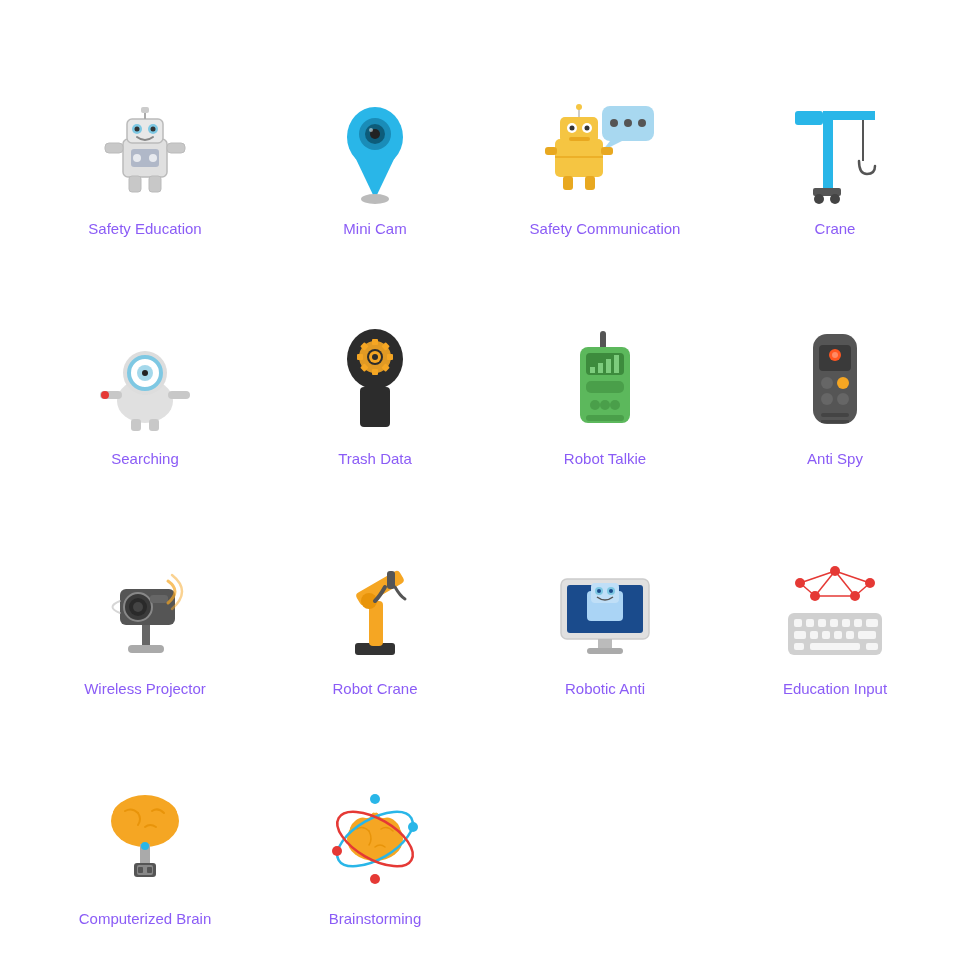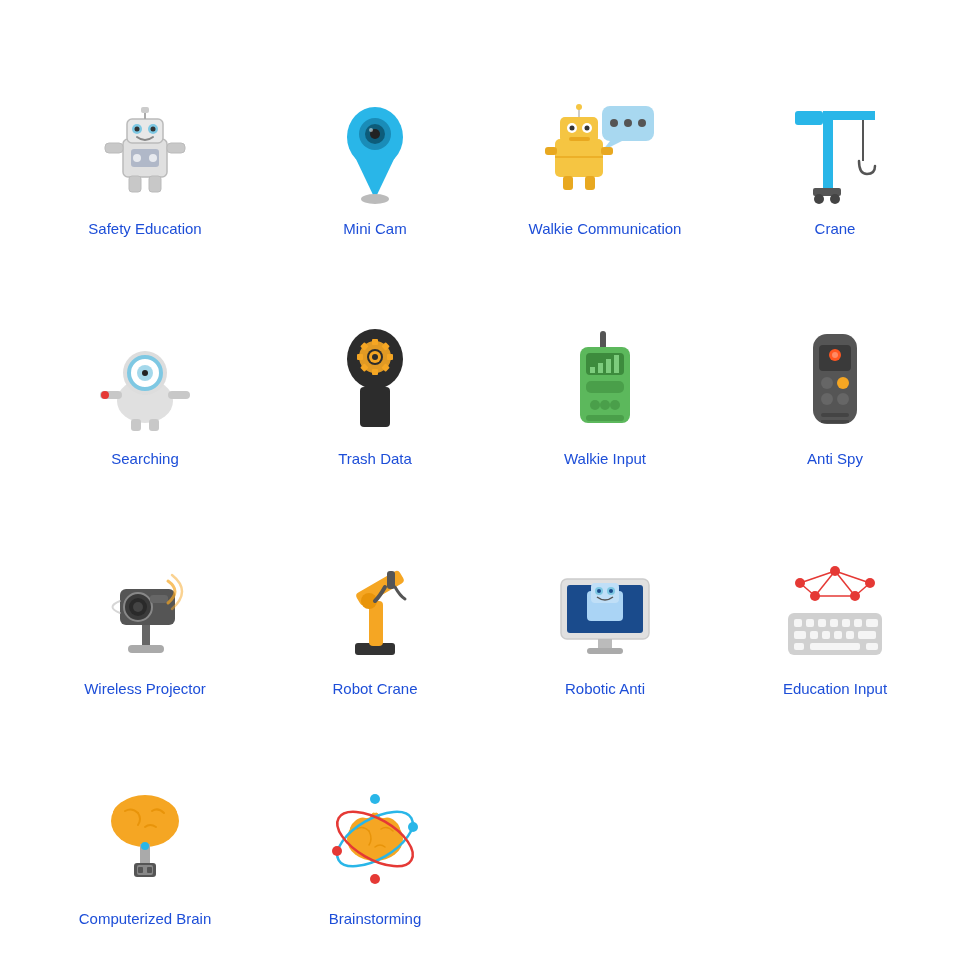--- a/index.html
+++ b/index.html
@@ -30,21 +30,21 @@
     .icon-img {
       width: 110px;
       height: 110px;
       display: flex;
       align-items: center;
       justify-content: center;
       margin-bottom: 14px;
     }
     .icon-label {
       font-size: 15px;
-      color: #1d4ed8;
+      color: #8b5cf6;
       text-align: center;
       font-weight: 400;
     }
 
     
     svg { overflow: visible; }
   </style>
 </head>
 <body>
 
@@ -128,21 +128,21 @@
 
         <rect x="-5" y="46" width="12" height="8" rx="3" fill="#e8a820"></rect>
         <rect x="51" y="46" width="12" height="8" rx="3" fill="#e8a820"></rect>
 
         <rect x="13" y="75" width="10" height="14" rx="3" fill="#e8a820"></rect>
         <rect x="35" y="75" width="10" height="14" rx="3" fill="#e8a820"></rect>
 
         <line x1="5" y1="56" x2="53" y2="56" stroke="#e8a820" stroke-width="1.5"></line>
       </svg>
     </div>
-    <span class="icon-label">Walkie Communication</span>
+    <span class="icon-label">Safety Communication</span>
   </div>
 
   <div class="icon-cell">
     <div class="icon-img">
       <svg width="100" height="110" viewBox="0 0 100 110">
 
         <rect x="38" y="15" width="10" height="80" fill="#29b6e8"></rect>
 
         <rect x="38" y="15" width="52" height="9" fill="#29b6e8"></rect>
 
@@ -229,21 +229,21 @@
 
         <rect x="16" y="52" width="38" height="12" rx="5" fill="#4a9f4a"></rect>
 
         <circle cx="25" cy="76" r="5" fill="#4a9f4a"></circle>
         <circle cx="35" cy="76" r="5" fill="#4a9f4a"></circle>
         <circle cx="45" cy="76" r="5" fill="#4a9f4a"></circle>
 
         <rect x="16" y="86" width="38" height="6" rx="3" fill="#4a9f4a"></rect>
       </svg>
     </div>
-    <span class="icon-label">Walkie Input</span>
+    <span class="icon-label">Robot Talkie</span>
   </div>
 
   <div class="icon-cell">
     <div class="icon-img">
       <svg width="60" height="105" viewBox="0 0 60 105">
 
         <rect x="8" y="5" width="44" height="90" rx="14" fill="#555"></rect>
 
         <rect x="14" y="16" width="32" height="26" rx="4" fill="#3a3a3a"></rect>
 

